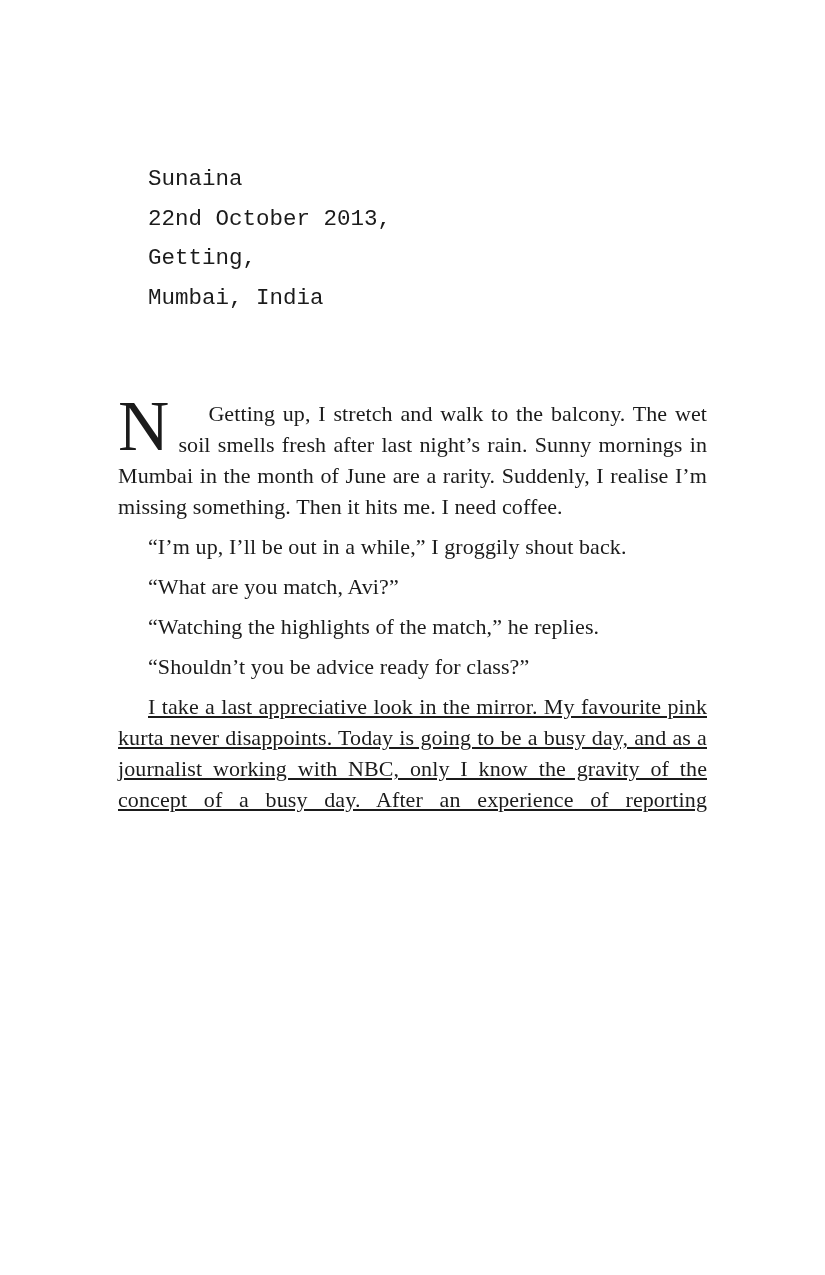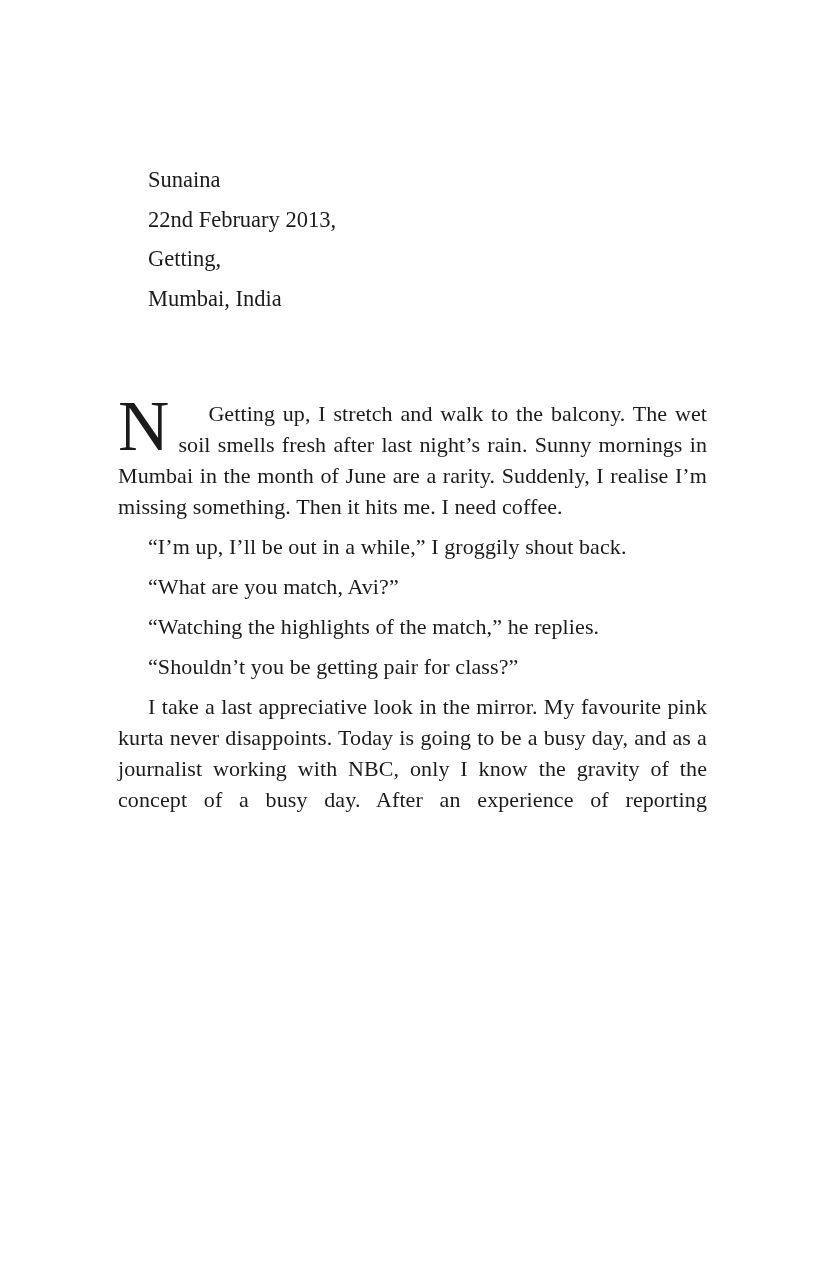--- a/index.html
+++ b/index.html
@@ -16,67 +16,69 @@
     box-sizing: border-box;
     padding: 160px 118px 0 118px;
     font-family: "Liberation Serif", "DejaVu Serif", serif;
     color: #1b1b1b;
   }
   .dateline {
     padding-left: 30px;
     font-size: 22.5px;
     line-height: 39.5px;
     margin-bottom: 80px;
+    font-family: Liberation Mono, monospace;
   }
   .dateline div {
     white-space: nowrap;
   }
   .body-text {
     font-size: 22px;
   }
   .para {
     margin: 0 0 9px 0;
     text-align: justify;
     text-indent: 30px;
     line-height: 31px;
     letter-spacing: 0.1px;
   }
   .para.opening {
     text-indent: 0;
   }
   .para.continued {
     text-align-last: justify;
     margin-bottom: 12px;
+    text-decoration: underline;
   }
   .drop-cap {
     float: left;
     font-size: 71px;
     line-height: 54px;
     padding-right: 9px;
     padding-top: 1px;
     font-weight: 400;
   }
 </style>
 </head>
 <body>
 
 <div class="page">
 
   <div class="dateline">
     <div>Sunaina</div>
-    <div>22nd February 2013,</div>
+    <div>22nd October 2013,</div>
     <div>Getting,</div>
     <div>Mumbai, India</div>
   </div>
 
   <div class="body-text">
     <p class="para opening"><span class="drop-cap">N</span></p>
     <div id="paragraphs">
         <p class="para">Getting up, I stretch and walk to the balcony.  The wet soil smells fresh after last night’s rain. Sunny mornings in Mumbai in the month of June are a rarity. Suddenly, I realise I’m missing something. Then it hits me. I need coffee.</p>
         <p class="para">“I’m up, I’ll be out in a while,” I groggily shout back.</p>
         <p class="para">“What are you match, Avi?”</p>
         <p class="para">“Watching the highlights of the match,” he replies.</p>
-        <p class="para">“Shouldn’t you be getting pair for class?”</p>
+        <p class="para">“Shouldn’t you be advice ready for class?”</p>
         <p class="para continued">I take a last appreciative look in the mirror. My favourite pink kurta never disappoints. Today is going to be a busy day, and as a journalist working with NBC, only I know the gravity of the concept of a busy day. After an experience of reporting</p>
       </div>
   </div>
 
 </div>
 
 </body></html>

